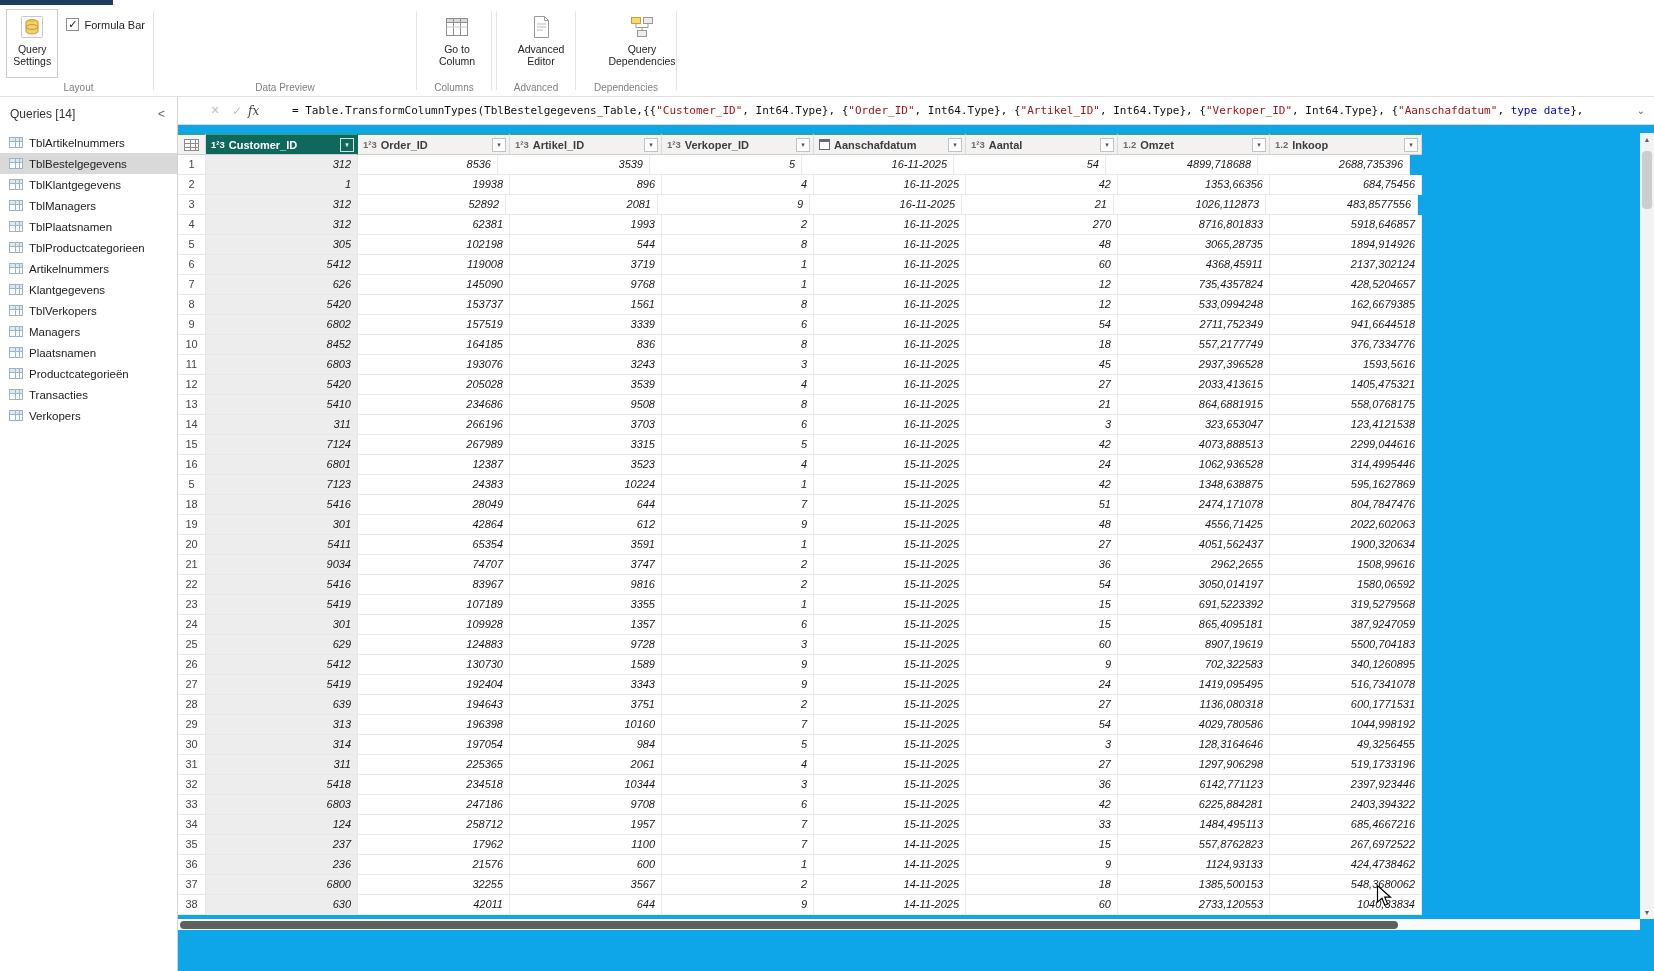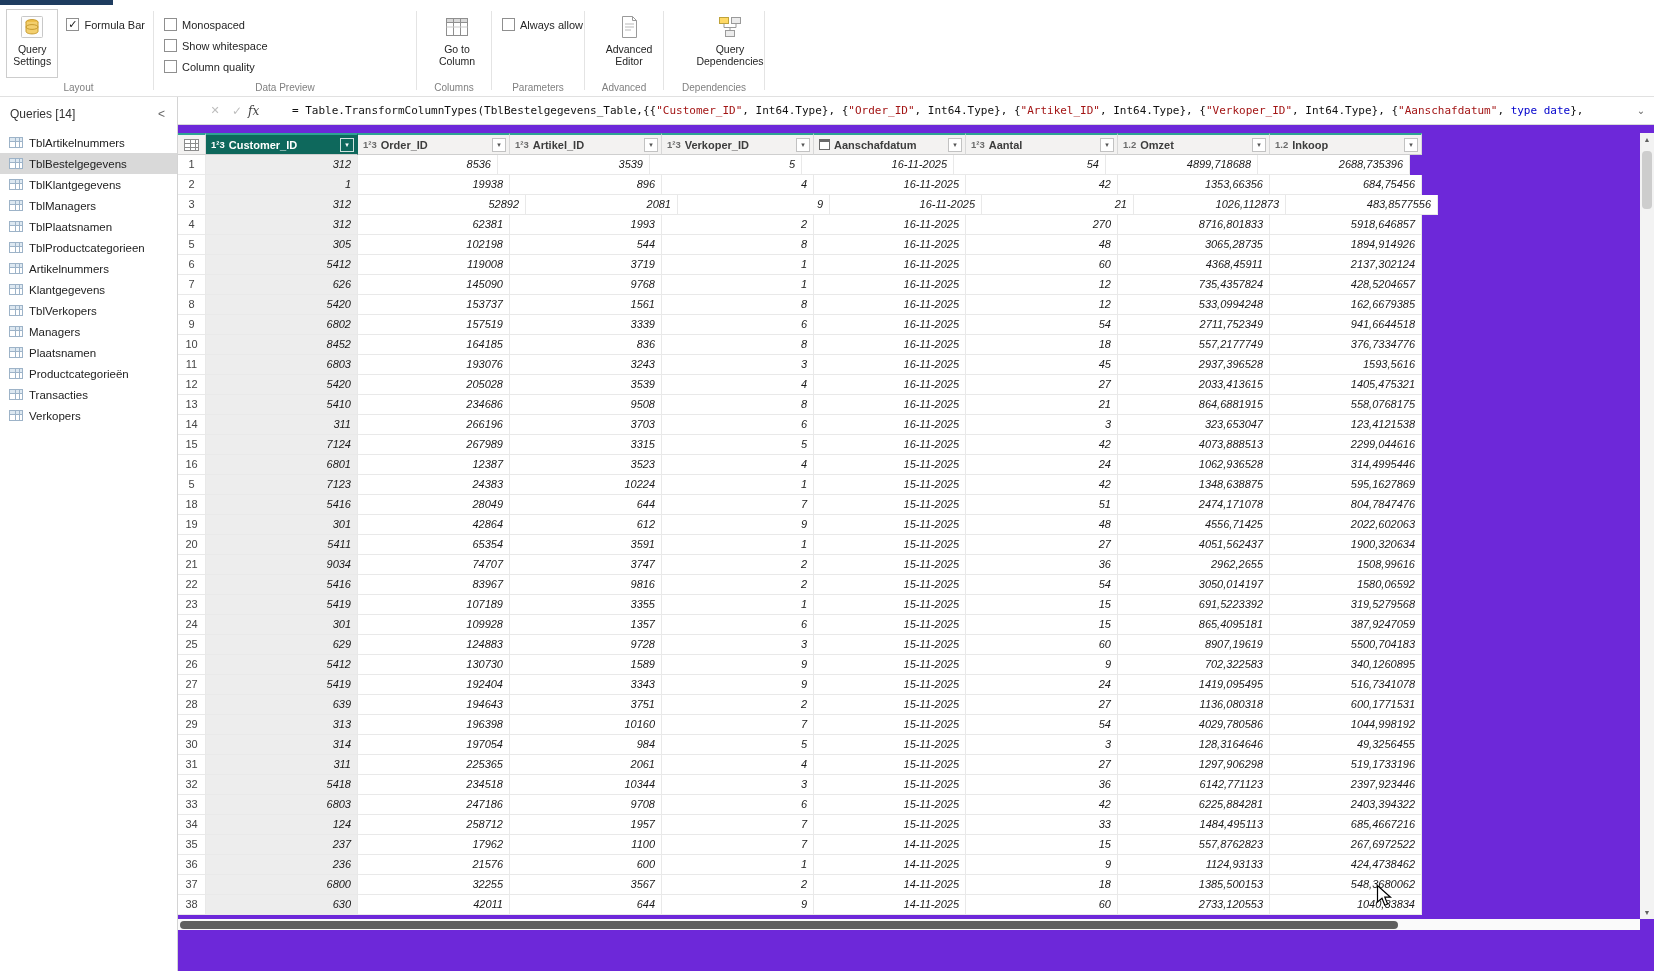--- a/index.html
+++ b/index.html
@@ -46,21 +46,21 @@
   
   .formula-bar{height:28px;flex:none;display:flex;align-items:center;border-bottom:1px solid #d9d9d9;padding:0 4px 0 26px;background:#fff}
   .fb-icon{flex:none;width:22px;text-align:center;font-size:11px;color:#bdbdbd}
   .fb-check{font-size:12px}
   .fb-fx{color:#444;font-style:italic;font-family:"DejaVu Serif",serif;font-size:12px;margin-right:26px;width:18px}
   .formula-text{flex:1;font-family:"DejaVu Sans Mono","Liberation Mono",monospace;font-size:11px;white-space:pre;overflow:hidden;color:#111}
   .seg-d{color:#111}.seg-s{color:#a31515}.seg-b{color:#0000cc}
   .fb-expand{flex:none;width:18px;text-align:center;color:#666;font-size:10px}
 
   
-  .grid-wrap{position:relative;flex:1;background:#6d28d9;padding-top:8px;overflow:hidden}
+  .grid-wrap{position:relative;flex:1;background:#0ea5e9;padding-top:8px;overflow:hidden}
   .hrow{display:flex;height:22px}
   .hcell{flex:none;display:flex;align-items:center;gap:4px;background:#f3f2f1;border-top:2px solid #2ea393;border-right:1px solid #d8d8d8;border-bottom:1px solid #cfcfcf;padding:0 3px 0 5px;font-size:11px;font-weight:bold;color:#3d3d3d;overflow:hidden}
   .hcell.corner{justify-content:center;padding:0}
   .hcell.sel{background:#0e685c;color:#fff;border-right-color:#0e685c}
   .type-icon{font-size:9.5px;font-weight:bold;color:#6a6a6a;flex:none}
   .hcell.sel .type-icon{color:#fff}
   .hname{flex:1;white-space:nowrap;overflow:hidden}
   .filter-btn{flex:none;width:14px;height:14px;border:1px solid #c2c2c2;background:#fff;color:#555;font-size:7px;line-height:12px;text-align:center}
   .hcell.sel .filter-btn{background:transparent;border-color:#cfe3df;color:#fff}
   .cal-icon{flex:none;width:11px;height:11px;border:1px solid #6a6a6a;border-top-width:3px;background:#fff}
@@ -112,34 +112,20 @@
           </div>
         </div>
       </div>
       <span class="rlabel">Layout</span>
     </div>
 
     <div class="rsep"></div>
 
     <div class="rgroup" style="width:258px">
       <div class="rcontent">
-        <div class="chkcol">
-          <div class="chk">
-            <span class="chkbox"></span>
-            <span class="chklbl">Monospaced</span>
-          </div>
-          <div class="chk">
-            <span class="chkbox"></span>
-            <span class="chklbl">Show whitespace</span>
-          </div>
-          <div class="chk">
-            <span class="chkbox"></span>
-            <span class="chklbl">Column quality</span>
-          </div>
-        </div>
       </div>
       <span class="rlabel">Data Preview</span>
     </div>
 
     <div class="rsep"></div>
 
     <div class="rgroup" style="width:70px">
       <div class="rcontent center">
         <div class="bigbtn">
           <svg width="26" height="26" viewBox="0 0 26 26">
@@ -150,31 +136,20 @@
             <line x1="2.5" y1="13" x2="23.5" y2="13" stroke="#c9c9c9"></line>
           </svg>
           <span class="bigbtn-label">Go to Column</span>
         </div>
       </div>
       <span class="rlabel">Columns</span>
     </div>
 
     <div class="rsep"></div>
 
-    <div class="rgroup" style="width:88px">
-      <div class="rcontent">
-        <div class="chkcol">
-          <div class="chk">
-            <span class="chkbox"></span>
-            <span class="chklbl">Always allow</span>
-          </div>
-        </div>
-      </div>
-      <span class="rlabel">Parameters</span>
-    </div>
 
     <div class="rsep"></div>
 
     <div class="rgroup" style="width:74px">
       <div class="rcontent center">
         <div class="bigbtn">
           <svg width="26" height="26" viewBox="0 0 26 26">
             <path d="M6.5 2.5 h10 l4 4 v17 h-14 z" fill="#fff" stroke="#9a9a9a"></path>
             <path d="M16.5 2.5 v4 h4" fill="none" stroke="#9a9a9a"></path>
             <line x1="9" y1="10" x2="18" y2="10" stroke="#b9b9b9"></line>
@@ -349,21 +324,21 @@
               <div class="cell" style="width: 152px;">896</div>
               <div class="cell" style="width: 152px;">4</div>
               <div class="cell" style="width: 152px;">16-11-2025</div>
               <div class="cell" style="width: 152px;">42</div>
               <div class="cell" style="width: 152px;">1353,66356</div>
               <div class="cell" style="width: 152px;">684,75456</div>
             </div>
             <div class="drow">
               <div class="cell rownum" style="width: 28px;">3</div>
               <div class="cell colsel" style="width: 152px;">312</div>
-              <div class="cell" style="width: 168px; padding-left: 7px;">52892</div>
+              <div class="cell" style="width: 148px; padding-left: 7px;">52892</div>
               <div class="cell" style="width: 152px;">2081</div>
               <div class="cell" style="width: 152px;">9</div>
               <div class="cell" style="width: 152px;">16-11-2025</div>
               <div class="cell" style="width: 152px;">21</div>
               <div class="cell" style="width: 152px;">1026,112873</div>
               <div class="cell" style="width: 152px;">483,8577556</div>
             </div>
             <div class="drow">
               <div class="cell rownum" style="width: 28px;">4</div>
               <div class="cell colsel" style="width: 152px;">312</div>

